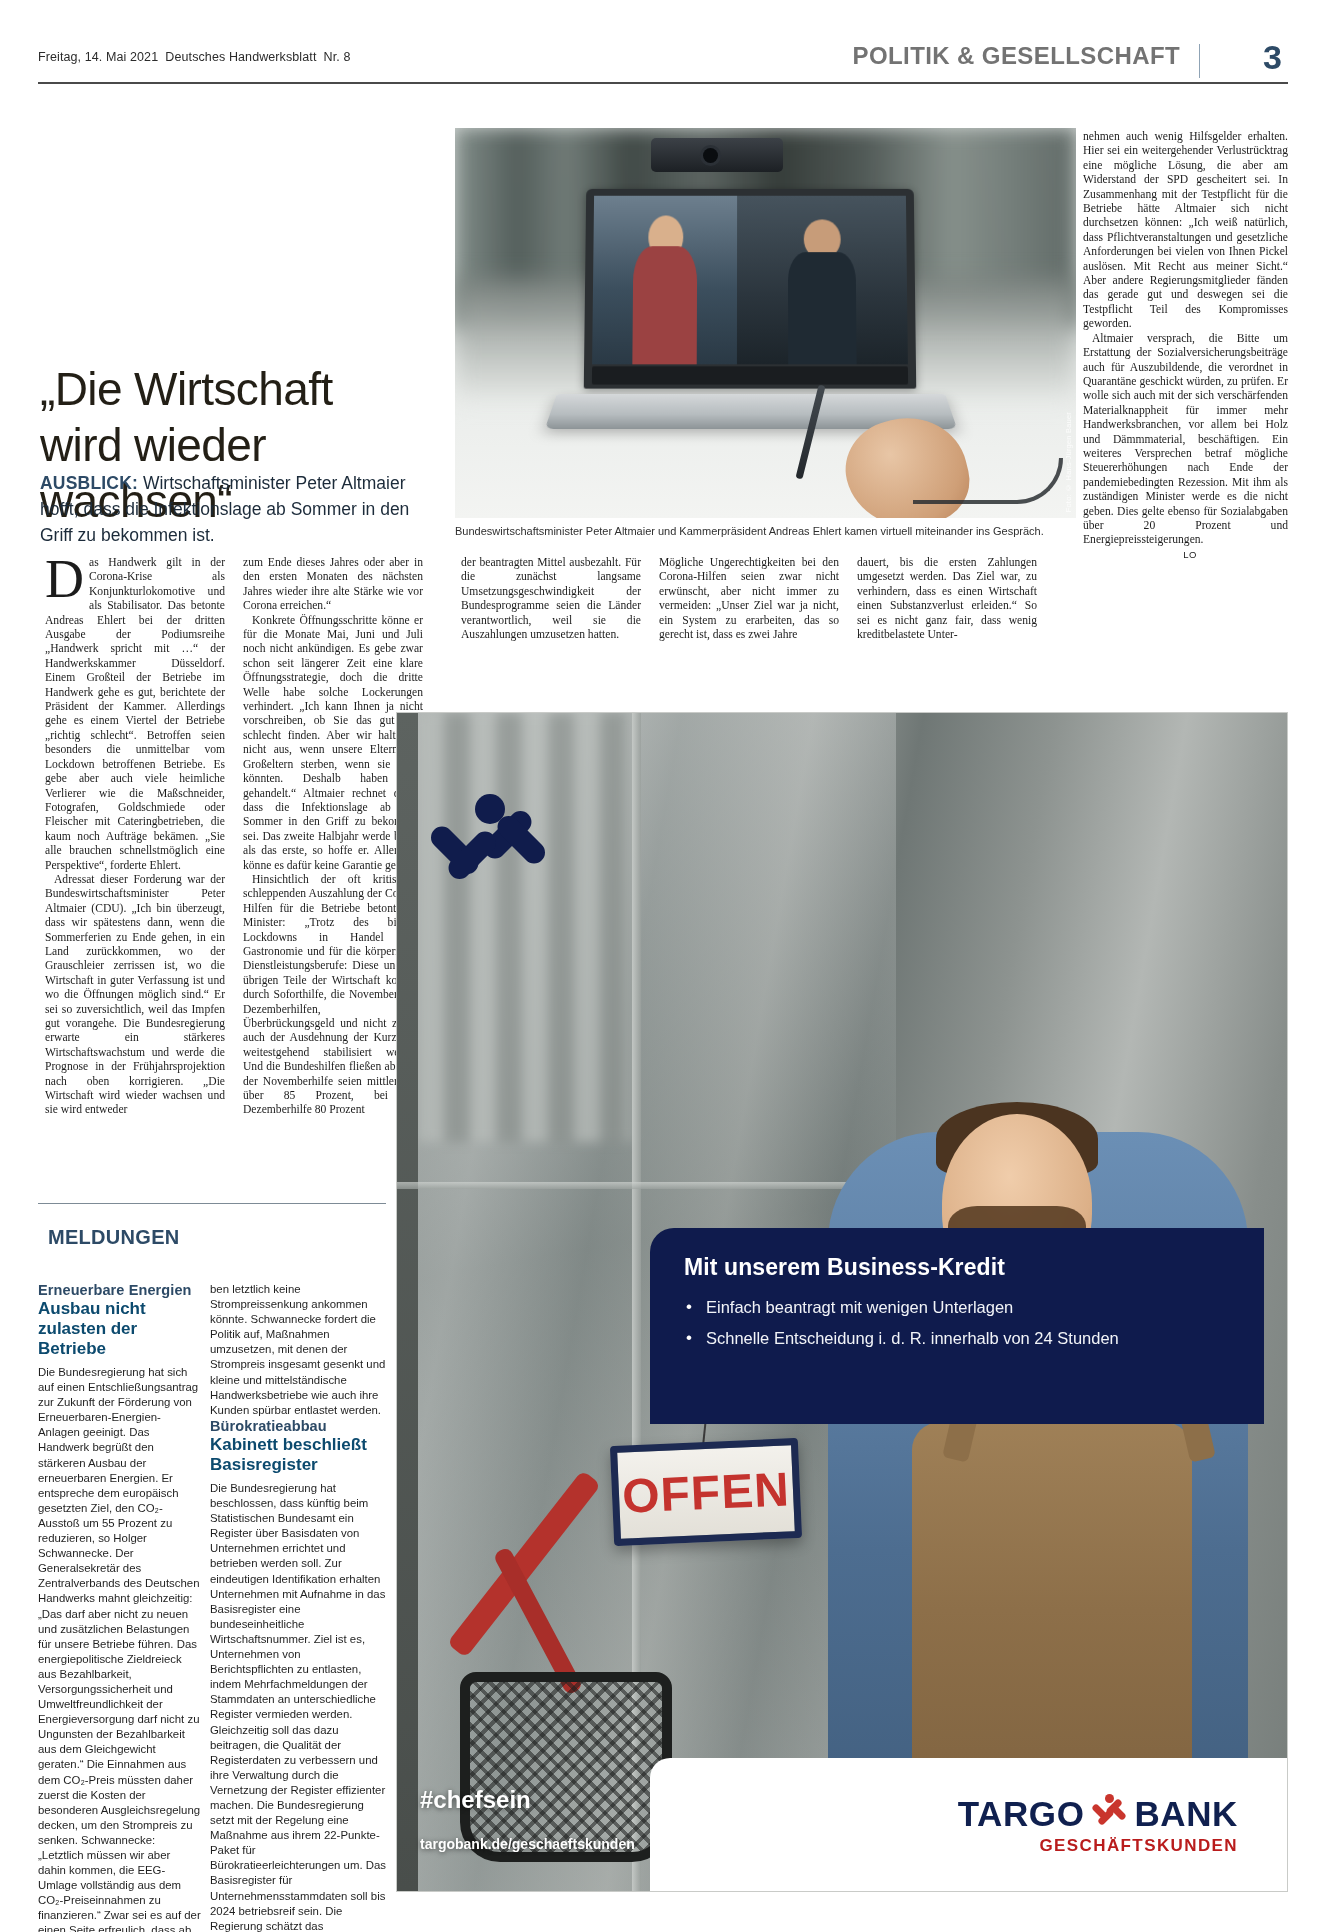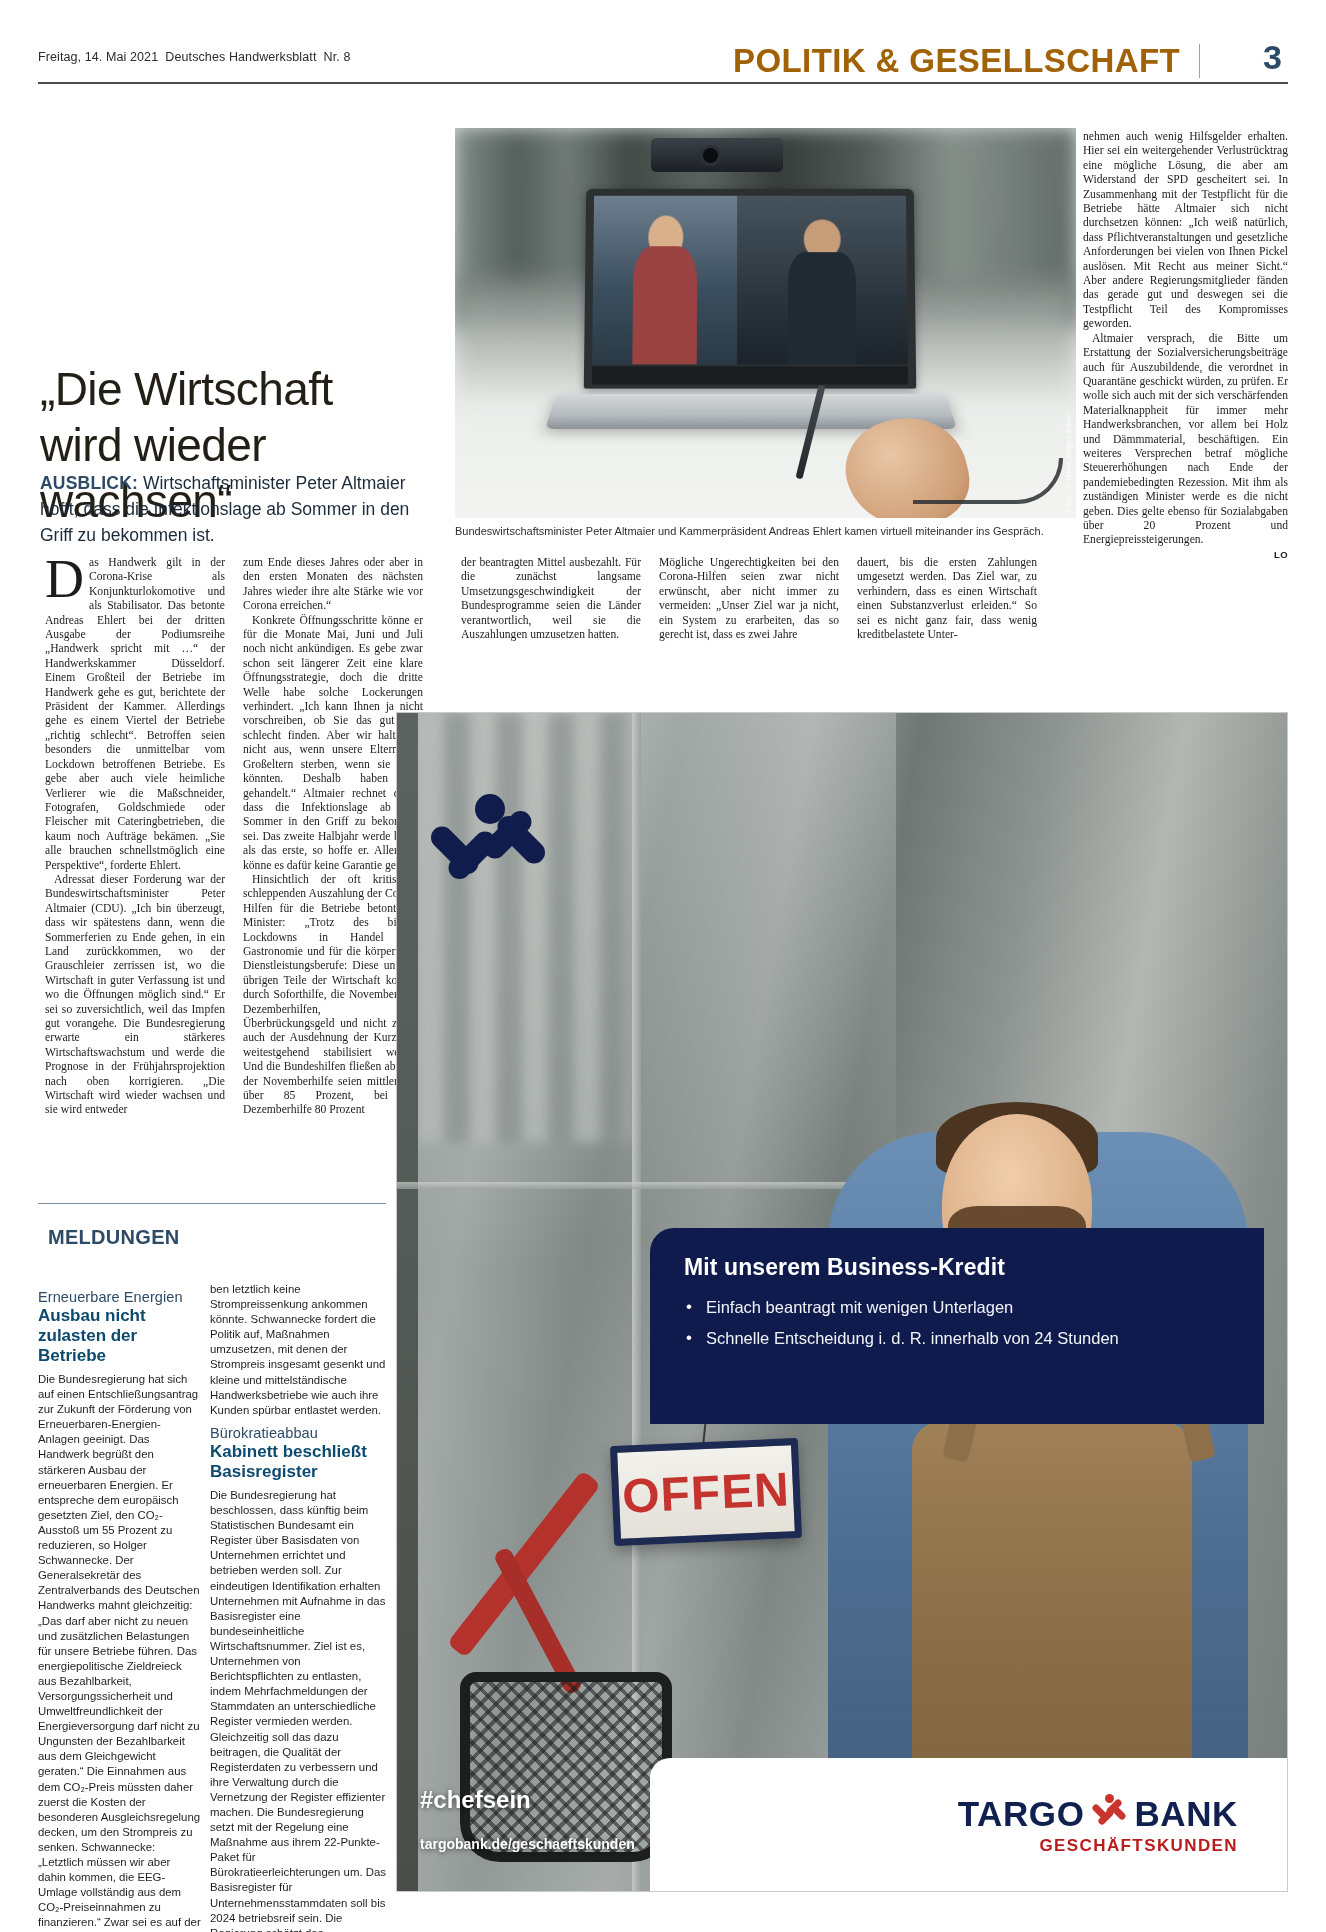--- a/index.html
+++ b/index.html
@@ -21,22 +21,22 @@
     position:absolute; left:38px; top:44px; width:1250px; height:34px;
   }
   .masthead-date {
     position:absolute; left:0; top:6px;
     font-size:12.5px; letter-spacing:.1px; color:#2b2b2b;
     font-family:"Liberation Sans", sans-serif;
     white-space:pre;
   }
   .masthead-section {
     position:absolute; right:108px; top:-2px;
-    font-size:33px; font-weight:bold; letter-spacing:.4px;
-    color:#a16207;
+    font-size:24px; font-weight:bold; letter-spacing:.4px;
+    color:#737373;
     text-align:right;
   }
   .masthead-divider {
     position:absolute; right:88px; top:0px; width:1px; height:34px; background:#8fa3b5;
   }
   .masthead-pageno {
     position:absolute; right:6px; top:-6px;
     font-size:34px; font-weight:bold; color:#2d4a66;
   }
   .masthead-rule {
@@ -178,32 +178,32 @@
   .col p.first { text-indent:0; }
   .col-1 { left:45px;  top:556px; width:180px; }
   .col-2 { left:243px; top:556px; width:180px; }
   .col-3 { left:461px; top:556px; width:180px; }
   .col-4 { left:659px; top:556px; width:180px; }
   .col-5 { left:1083px; top:130px; width:205px; }
   .dropcap {
     float:left; font-family:"Liberation Serif", serif;
     font-size:54px; line-height:43px; padding:2px 5px 0 0; font-weight:400;
   }
-  .sig { text-align:right; font-size:9.5px; letter-spacing:.4px; font-family:"Liberation Sans",sans-serif;font-weight:bold; }
+  .sig { text-align:center; font-size:9.5px; letter-spacing:.4px; font-family:"Liberation Sans",sans-serif; }
 
   
   .meld-rule {
     position:absolute; left:38px; top:1203px; width:348px; height:1.4px; background:#7d8b96;
   }
   .meld-title {
     position:absolute; left:48px; top:1226px;
     font-size:20px; font-weight:bold; letter-spacing:.3px; color:#2d4a66;
   }
   .meld-kicker {
-    font-size:14.5px; font-weight:normal; color:#2d4a66; letter-spacing:.1px;margin-top:7px;
+    font-size:14.5px; font-weight:bold; color:#2d4a66; letter-spacing:.1px;
   }
   .meld-head {
     font-size:17px; font-weight:bold; line-height:20px; color:#0c4a6e; margin-top:1px;
   }
   .meld-body {
     font-size:11.4px; line-height:15.1px; color:#1f1f1f; margin-top:6px; text-align:left;
   }
   .meld-col { position:absolute; font-family:"Liberation Sans", sans-serif; }
   .meld-a { left:38px;  top:1282px; width:163px; }
   .meld-b { left:210px; top:1282px; width:176px; }

